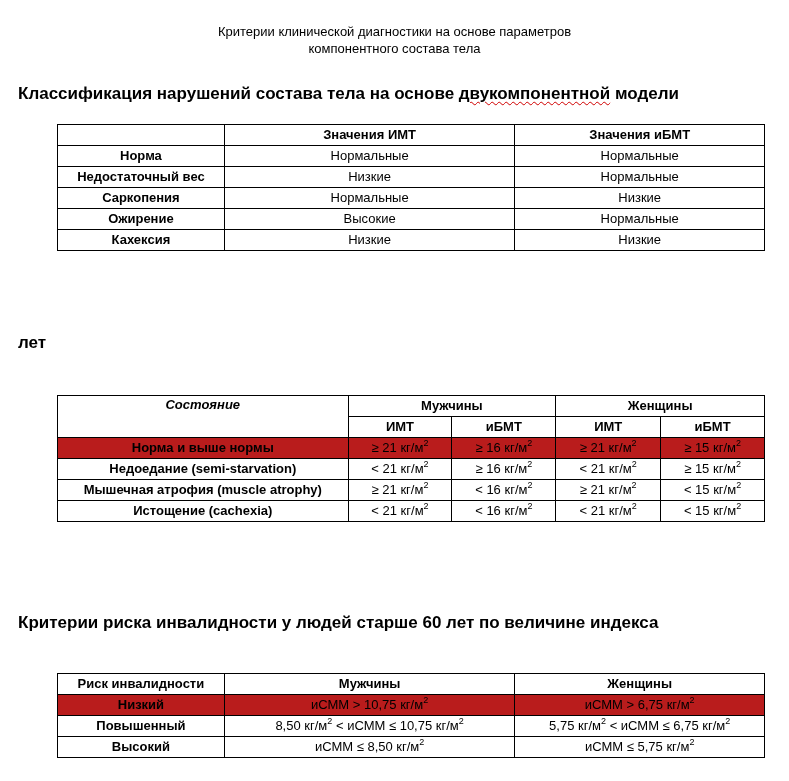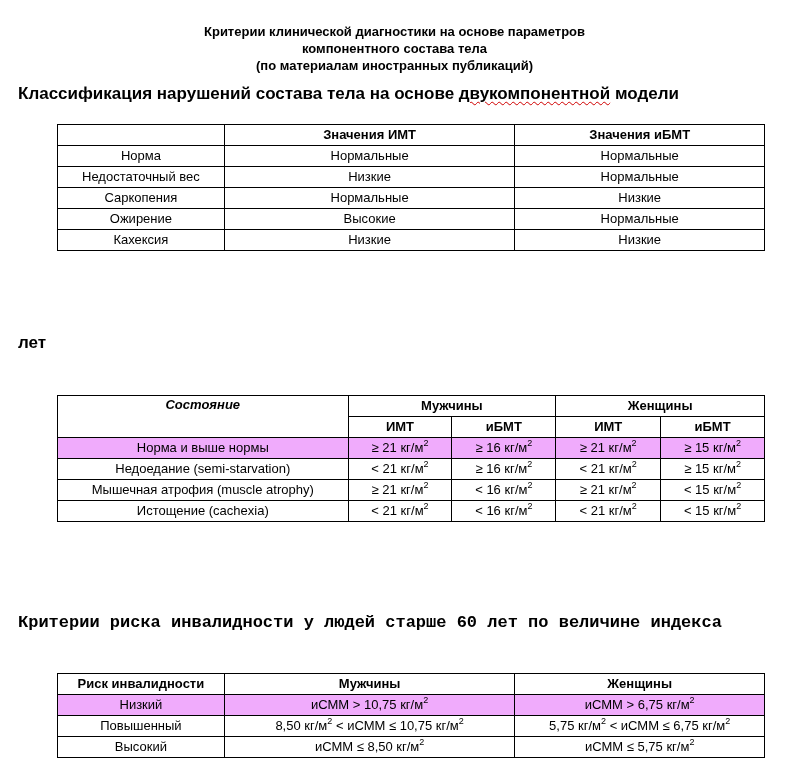--- a/index.html
+++ b/index.html
@@ -1,37 +1,36 @@
 <!DOCTYPE html>
 <html><head>
 <meta charset="utf-8">
 <style>
   html, body { margin:0; padding:0; background:#ffffff; }
   body { width:789px; height:781px; position:relative; font-family:"Liberation Sans", sans-serif; color:#000; overflow:hidden; }
-  .doc-title { position:absolute; left:0; width:789px; top:24px; text-align:center; font-weight:bold; font-size:13px; line-height:16px; }
+  .doc-title { position:absolute; left:0; width:789px; top:24px; text-align:center; font-weight:normal; font-size:13px; line-height:16px; }
   .doc-title div { height:17px; }
   .section-heading { position:absolute; left:18px; font-weight:bold; font-size:17px; line-height:18px; }
   .spell { text-decoration: underline wavy #d00000; text-decoration-thickness:1px; text-underline-offset:2px; }
   table { position:absolute; border-collapse:collapse; font-size:13px; }
   td, th { border:1px solid #000; padding:0; text-align:center; height:20px; line-height:18px; }
   th { font-weight:bold; }
-  td.rowhead { font-weight:normal; }
-  tr.hl td, tr.hl th { background:#f0abfc; }
+  td.rowhead { font-weight:bold; }
+  tr.hl td, tr.hl th { background:#b91c1c; }
   sup { font-size:9px; vertical-align:6px; line-height:0; }
   #t1 { left:57px; top:124px; width:708px; }
   #t2 { left:57px; top:395px; width:708px; }
   #t3 { left:57px; top:673px; width:708px;border-radius:10px; }
 </style>
 </head>
 <body>
 
 <div class="doc-title">
   <div>Критерии клинической диагностики на основе параметров</div>
   <div>компонентного состава тела</div>
-  <div>(по материалам иностранных публикаций)</div>
 </div>
 
 <div class="section-heading" style="top:85px;"><span>Классификация нарушений состава тела на основе </span><span class="spell">двукомпонентной</span><span> модели</span></div>
 
 <table id="t1">
   <colgroup>
       <col style="width:167px">
       <col style="width:291px">
       <col style="width:250px">
     </colgroup>
@@ -119,21 +118,21 @@
       <tr>
         <td class="rowhead">Истощение (cachexia)</td>
         <td>&lt; 21 кг/м<sup>2</sup></td>
         <td>&lt; 16 кг/м<sup>2</sup></td>
         <td>&lt; 21 кг/м<sup>2</sup></td>
         <td>&lt; 15 кг/м<sup>2</sup></td>
       </tr>
     </tbody>
 </table>
 
-<div class="section-heading" style="top:614px;font-family:Liberation Mono, monospace;">
+<div class="section-heading" style="top:614px;">
   <div>Критерии риска инвалидности у людей старше 60 лет по величине индекса</div>
 </div>
 
 <table id="t3">
   <colgroup>
       <col style="width:167px">
       <col style="width:291px">
       <col style="width:250px">
     </colgroup>
   <tbody>

